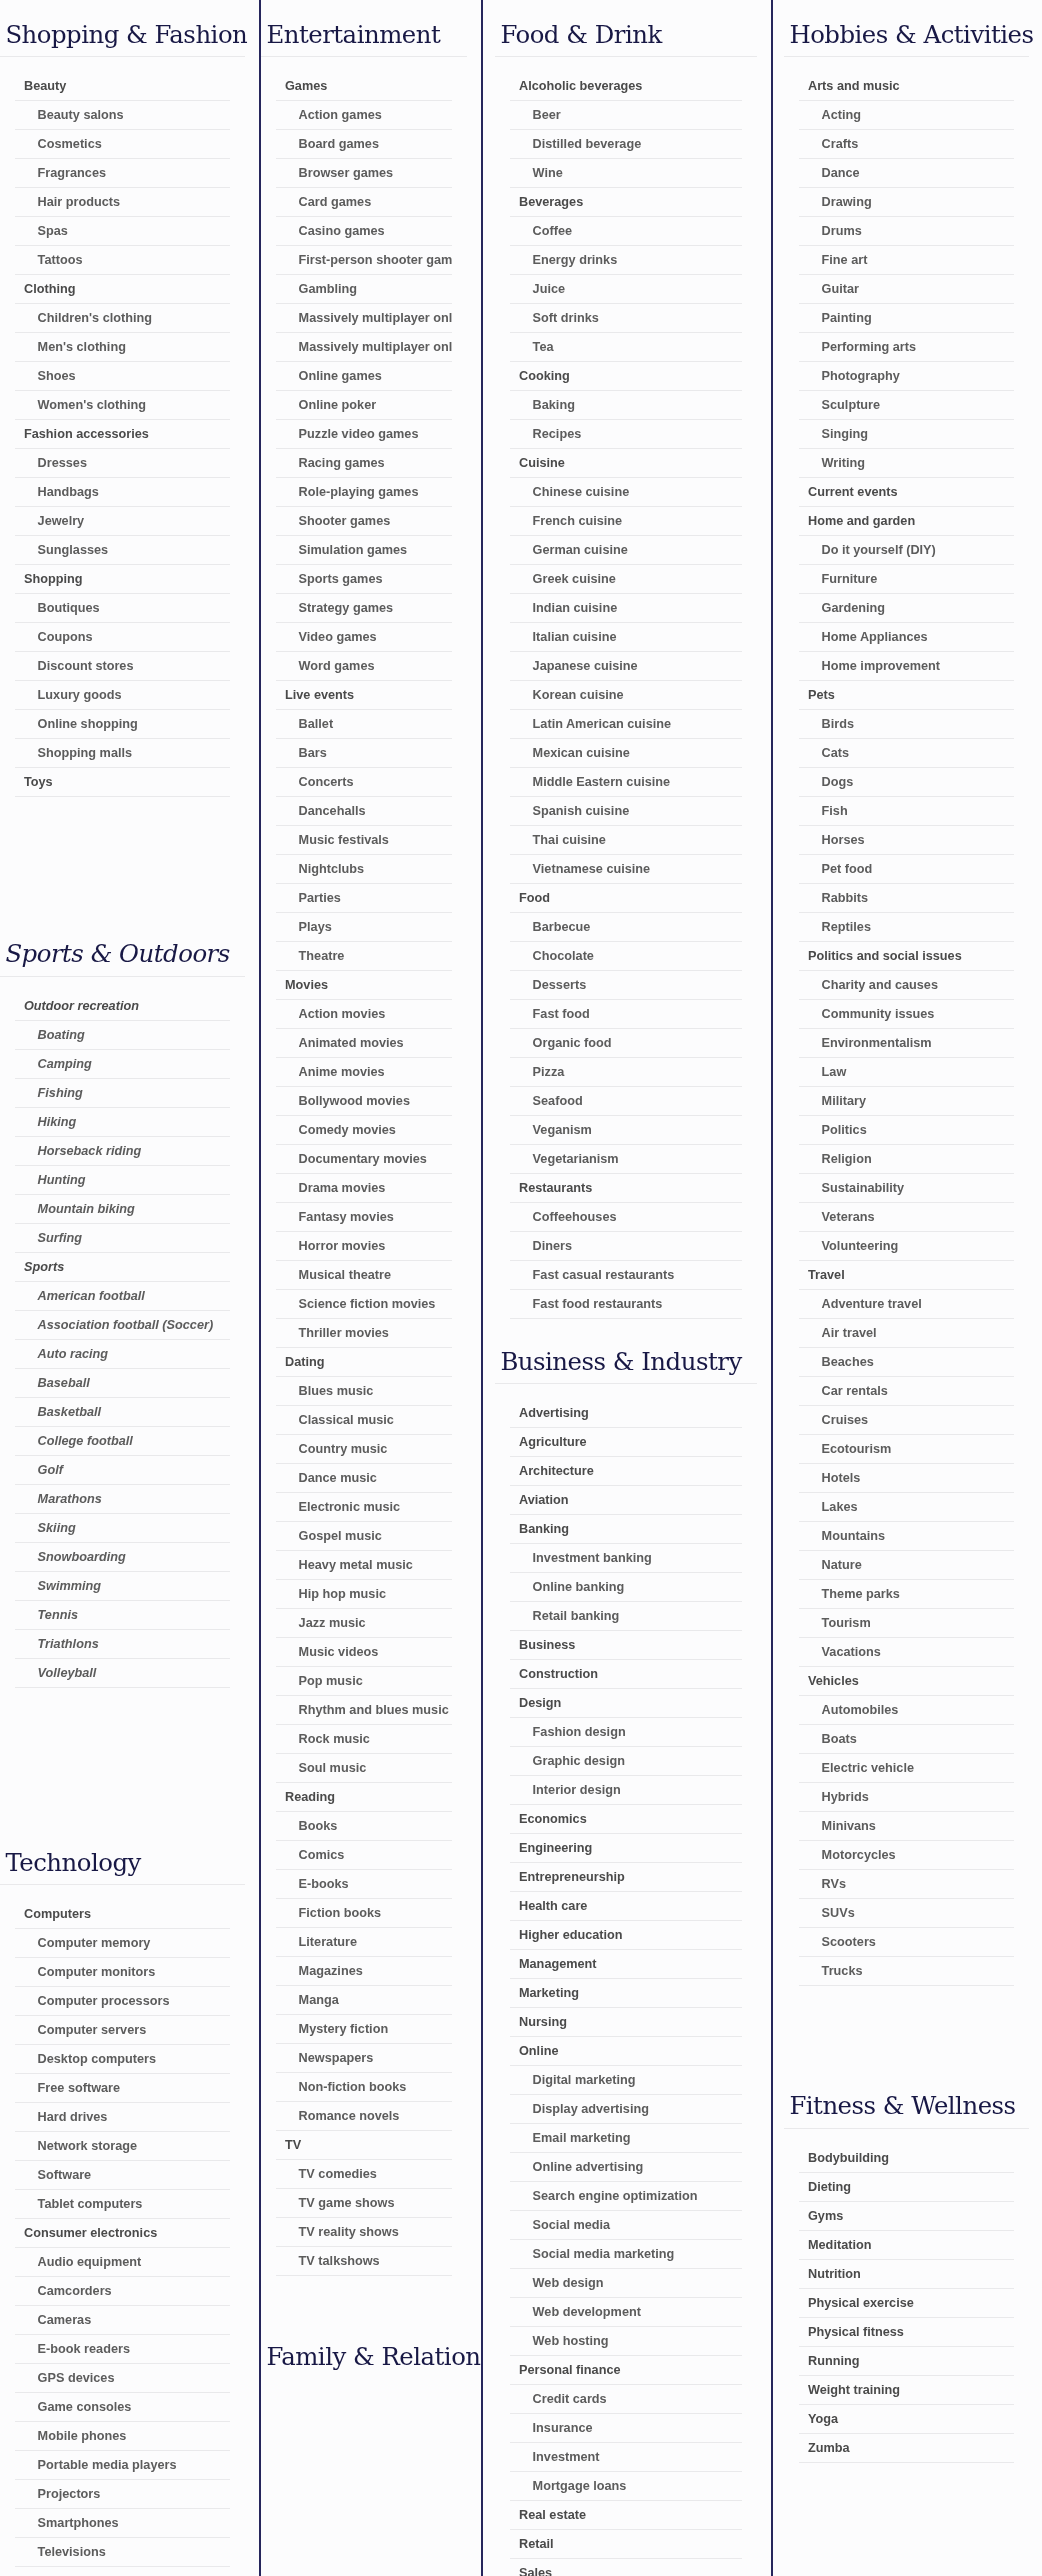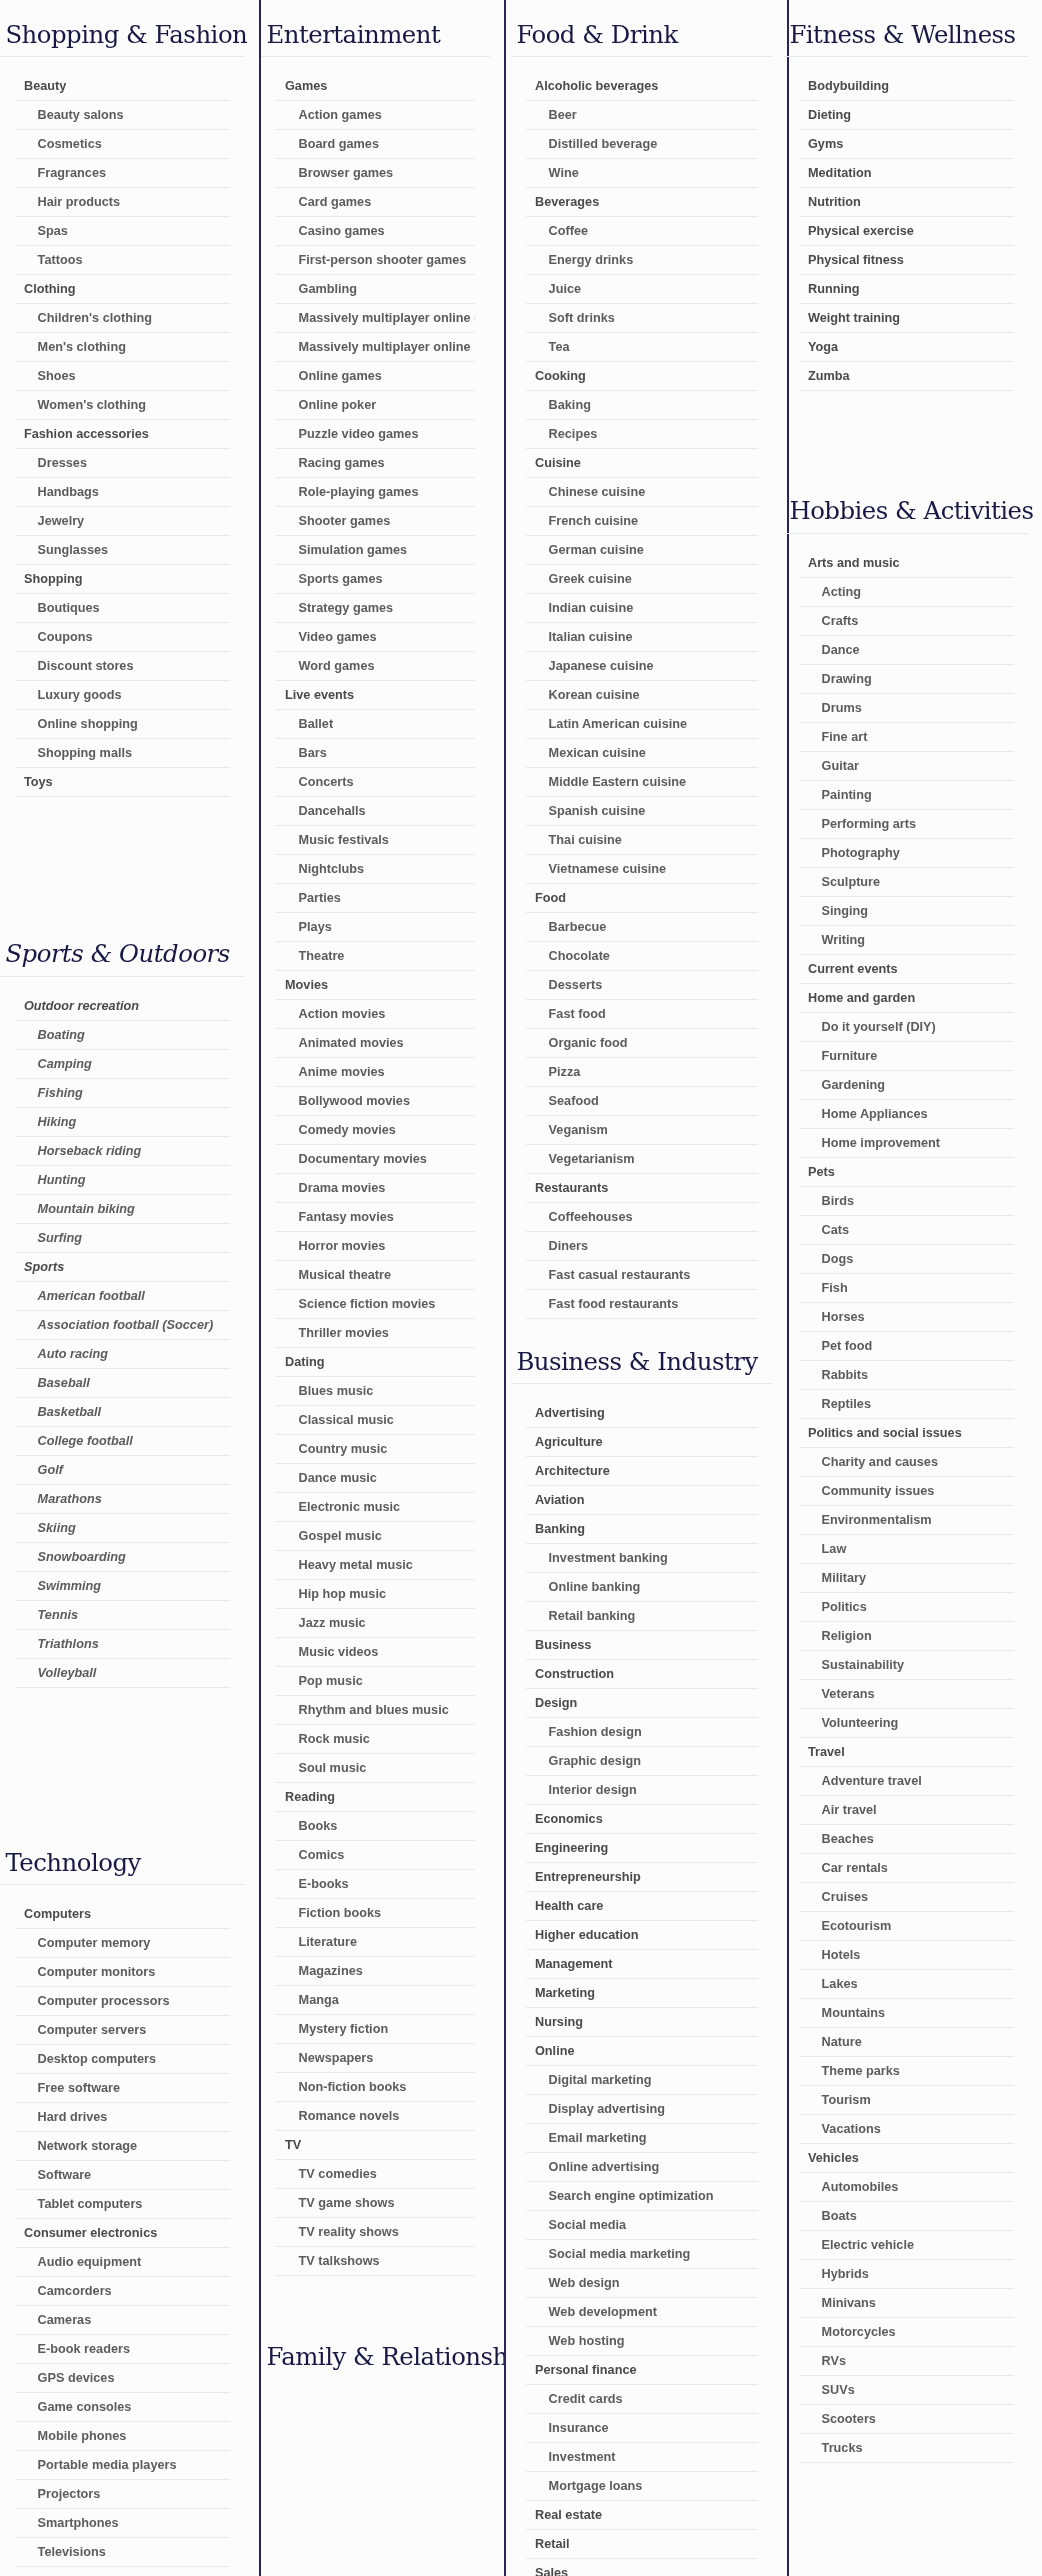--- a/index.html
+++ b/index.html
@@ -14,22 +14,22 @@
   html,body{margin:0;padding:0;}
   body{
     width:1043px;height:2576px;position:relative;overflow:hidden;
     background:var(--bg);
     font-family:"Liberation Sans","DejaVu Sans",sans-serif;
   }
   .column{
     position:absolute;top:0;height:2576px;padding-top:3.6px;
   }
   .col-1{left:0;width:261px;border-right:2.7px solid var(--rule);}
-  .col-2{left:261px;width:245px;border-right:2.7px solid var(--rule);}
-  .col-3{left:511px;width:278px;border-right:2.7px solid var(--rule);}
+  .col-2{left:261px;width:222px;border-right:2.7px solid var(--rule);}
+  .col-3{left:495px;width:278px;border-right:2.7px solid var(--rule);}
   .col-4{left:784px;width:259px;}
   .section{margin-top:16px;}
   .col-1 .section:nth-of-type(2){margin-top:127px;font-style:italic;}
   .col-1 .section:nth-of-type(3){margin-top:145px;}
   .col-2 .section:nth-of-type(2){margin-top:51px;}
   .col-3 .section:nth-of-type(2){margin-top:12.7px;}
   .col-4 .section:nth-of-type(2){margin-top:90px;}
   .section-title{
     font-family:"DejaVu Serif","Liberation Serif",serif;
     font-weight:400;
@@ -327,36 +327,20 @@
           <li class="item level-0">Real estate</li>
           <li class="item level-0">Retail</li>
           <li class="item level-0">Sales</li>
           <li class="item level-0">Science</li>
           <li class="item level-0">Small business</li>
         </ul>
       </section>
     </div>
     <div class="column col-4">
       <section class="section">
-        <h2 class="section-title">Fitness &amp; Wellness</h2>
-        <ul class="item-list">
-          <li class="item level-0">Bodybuilding</li>
-          <li class="item level-0">Dieting</li>
-          <li class="item level-0">Gyms</li>
-          <li class="item level-0">Meditation</li>
-          <li class="item level-0">Nutrition</li>
-          <li class="item level-0">Physical exercise</li>
-          <li class="item level-0">Physical fitness</li>
-          <li class="item level-0">Running</li>
-          <li class="item level-0">Weight training</li>
-          <li class="item level-0">Yoga</li>
-          <li class="item level-0">Zumba</li>
-        </ul>
-      </section>
-      <section class="section">
         <h2 class="section-title">Hobbies &amp; Activities</h2>
         <ul class="item-list">
           <li class="item level-0">Arts and music</li>
           <li class="item level-1">Acting</li>
           <li class="item level-1">Crafts</li>
           <li class="item level-1">Dance</li>
           <li class="item level-1">Drawing</li>
           <li class="item level-1">Drums</li>
           <li class="item level-1">Fine art</li>
           <li class="item level-1">Guitar</li>
@@ -413,15 +397,31 @@
           <li class="item level-1">Electric vehicle</li>
           <li class="item level-1">Hybrids</li>
           <li class="item level-1">Minivans</li>
           <li class="item level-1">Motorcycles</li>
           <li class="item level-1">RVs</li>
           <li class="item level-1">SUVs</li>
           <li class="item level-1">Scooters</li>
           <li class="item level-1">Trucks</li>
         </ul>
       </section>
+      <section class="section">
+        <h2 class="section-title">Fitness &amp; Wellness</h2>
+        <ul class="item-list">
+          <li class="item level-0">Bodybuilding</li>
+          <li class="item level-0">Dieting</li>
+          <li class="item level-0">Gyms</li>
+          <li class="item level-0">Meditation</li>
+          <li class="item level-0">Nutrition</li>
+          <li class="item level-0">Physical exercise</li>
+          <li class="item level-0">Physical fitness</li>
+          <li class="item level-0">Running</li>
+          <li class="item level-0">Weight training</li>
+          <li class="item level-0">Yoga</li>
+          <li class="item level-0">Zumba</li>
+        </ul>
+      </section>
     </div>
   </div>
 
 
 </body></html>

